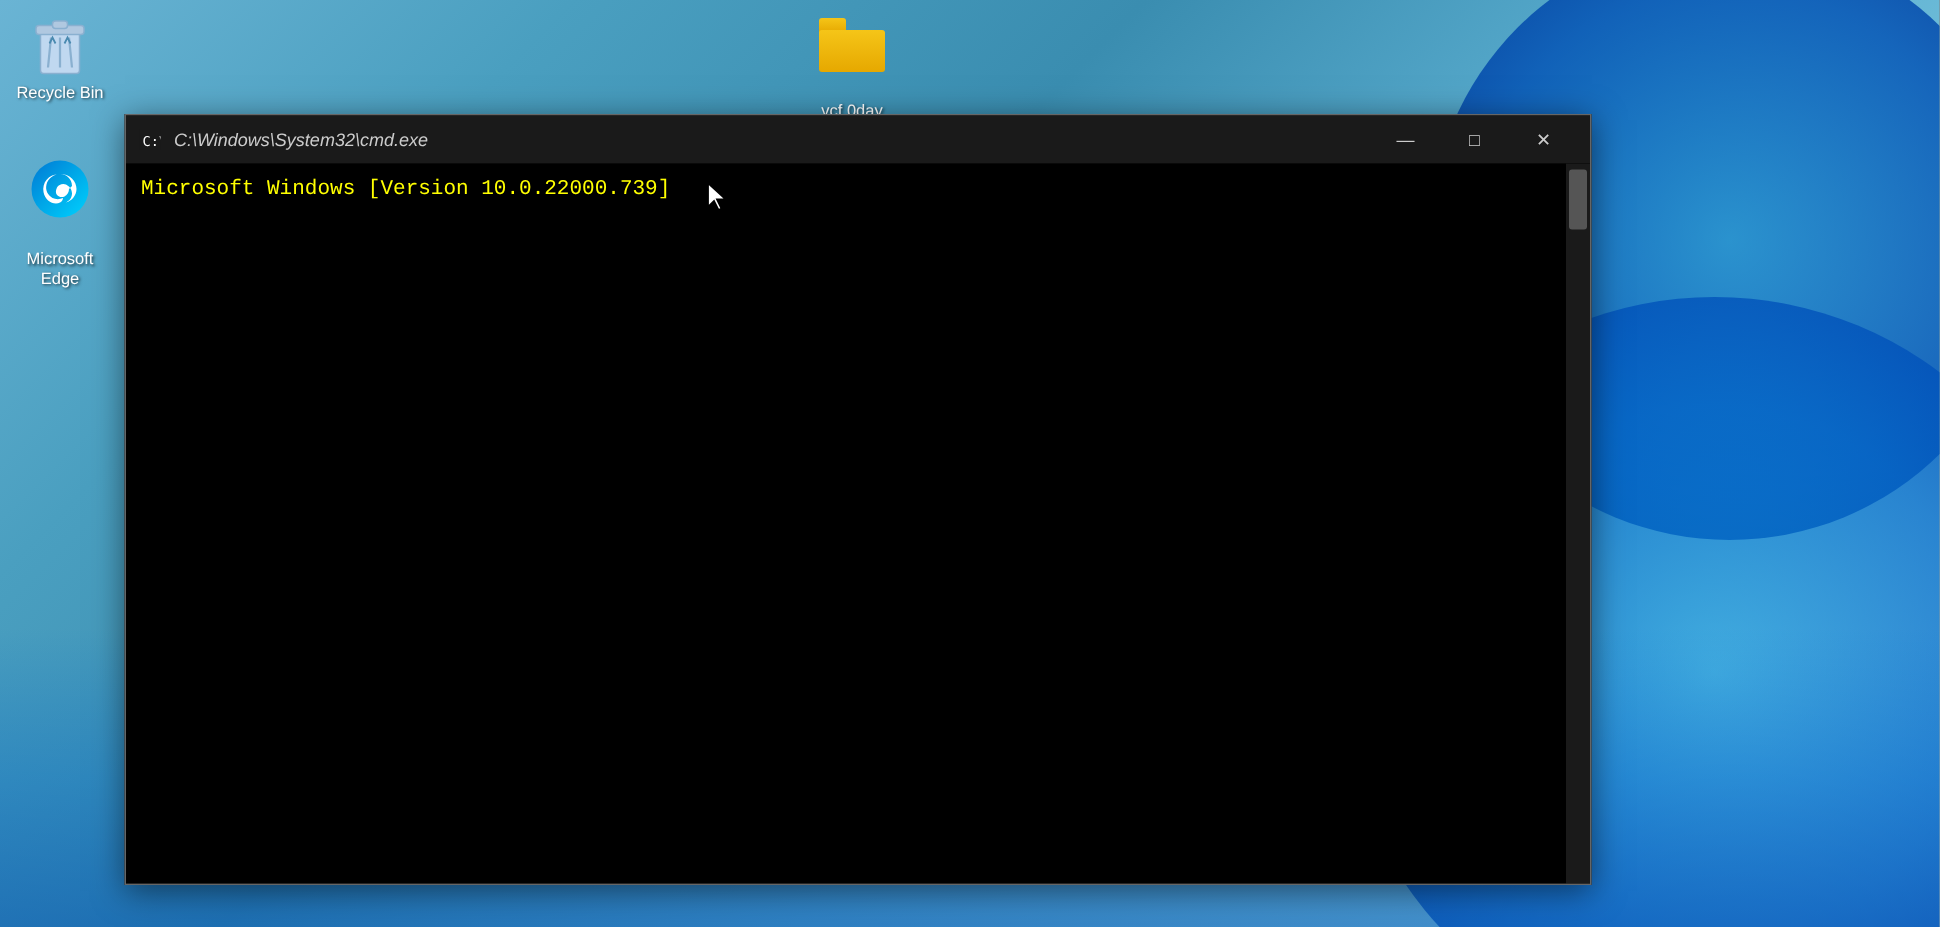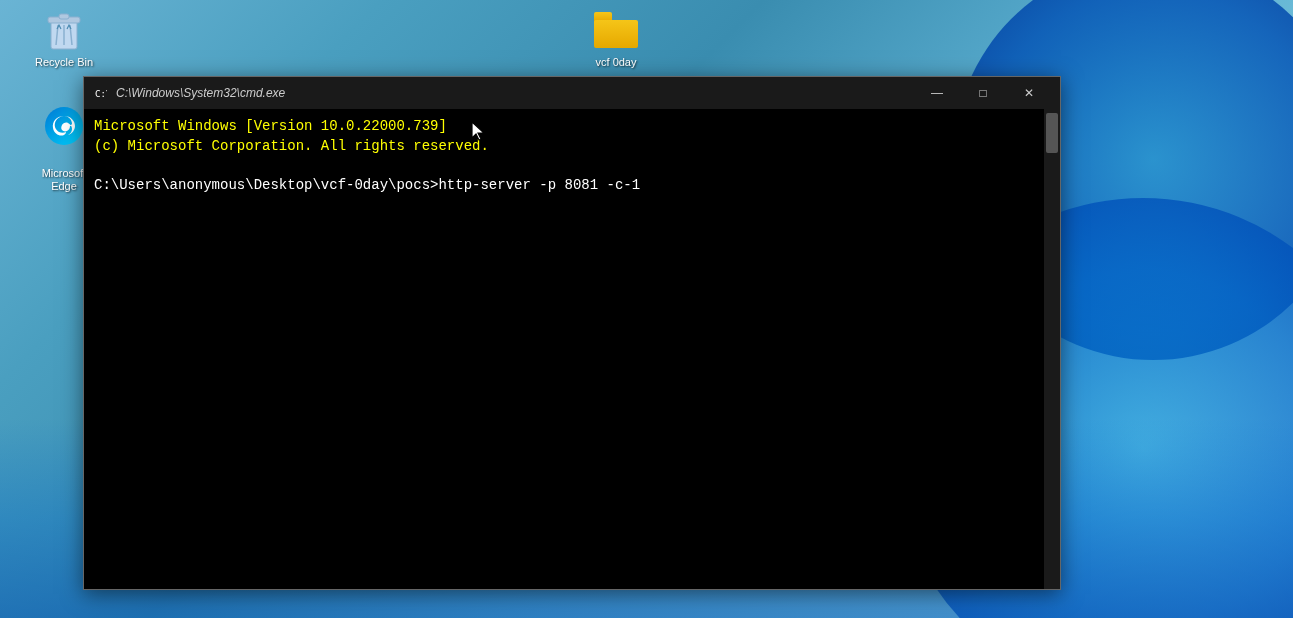--- a/index.html
+++ b/index.html
@@ -43,21 +43,20 @@
 
     
     .desktop-icon {
       position: absolute;
       display: flex;
       flex-direction: column;
       align-items: center;
       cursor: pointer;
       width: 80px;
       padding: 4px;
-      margin-left: 24px;
     }
     .icon-image {
       width: 44px;
       height: 44px;
       display: flex;
       align-items: center;
       justify-content: center;
       margin-bottom: 4px;
     }
     .icon-label {
@@ -223,21 +222,21 @@
       <line x1="19" y1="16" x2="19" y2="36" stroke="#8ab0d0" stroke-width="1.5"></line>
       <line x1="25" y1="16" x2="27" y2="36" stroke="#8ab0d0" stroke-width="1.5"></line>
 
       <path d="M12,20 L14,16 L16,20" fill="none" stroke="#4a8ab0" stroke-width="1.2"></path>
       <path d="M22,20 L24,16 L26,20" fill="none" stroke="#4a8ab0" stroke-width="1.2"></path>
     </svg>
   </div>
   <span class="icon-label">Recycle Bin</span>
 </div>
 
-<div class="desktop-icon" style="top: 4px; left: 552px;">
+<div class="desktop-icon" style="top: 4px; left: 528px; gap: 12px;">
   <div class="icon-image">
     <div class="folder-icon-shape">
       <div class="folder-tab"></div>
       <div class="folder-body"></div>
     </div>
   </div>
   <span class="icon-label">vcf 0day</span>
 </div>
 
 <div class="desktop-icon" style="top: 100px; left: 0px; gap: 15px;">
@@ -265,23 +264,21 @@
     <div class="cmd-controls">
       <button class="cmd-control-btn">—</button>
       <button class="cmd-control-btn">□</button>
       <button class="cmd-control-btn close">✕</button>
     </div>
   </div>
 
   <div class="cmd-content-area">
     <div class="cmd-terminal">
       <div class="line-yellow">Microsoft Windows [Version 10.0.22000.739]</div>
-      <div class="line-yellow">(c) Microsoft Corporation. All rights reserved.</div>
       <div>&nbsp;</div>
-      <div class="line-white">C:\Users\anonymous\Desktop\vcf-0day\pocs&gt;http-server -p 8081 -c-1</div>
     </div>
     <div class="cmd-scrollbar">
       <div class="cmd-scrollbar-thumb"></div>
     </div>
   </div>
 </div>
 
 <div style="position:absolute; top:120px; left:470px; pointer-events:none; z-index:9999;">
   <svg width="20" height="24" viewBox="0 0 20 24">
     <path d="M2,2 L2,18 L6,14 L9,20 L11,19 L8,13 L14,13 Z" fill="white" stroke="black" stroke-width="1.2"></path>

